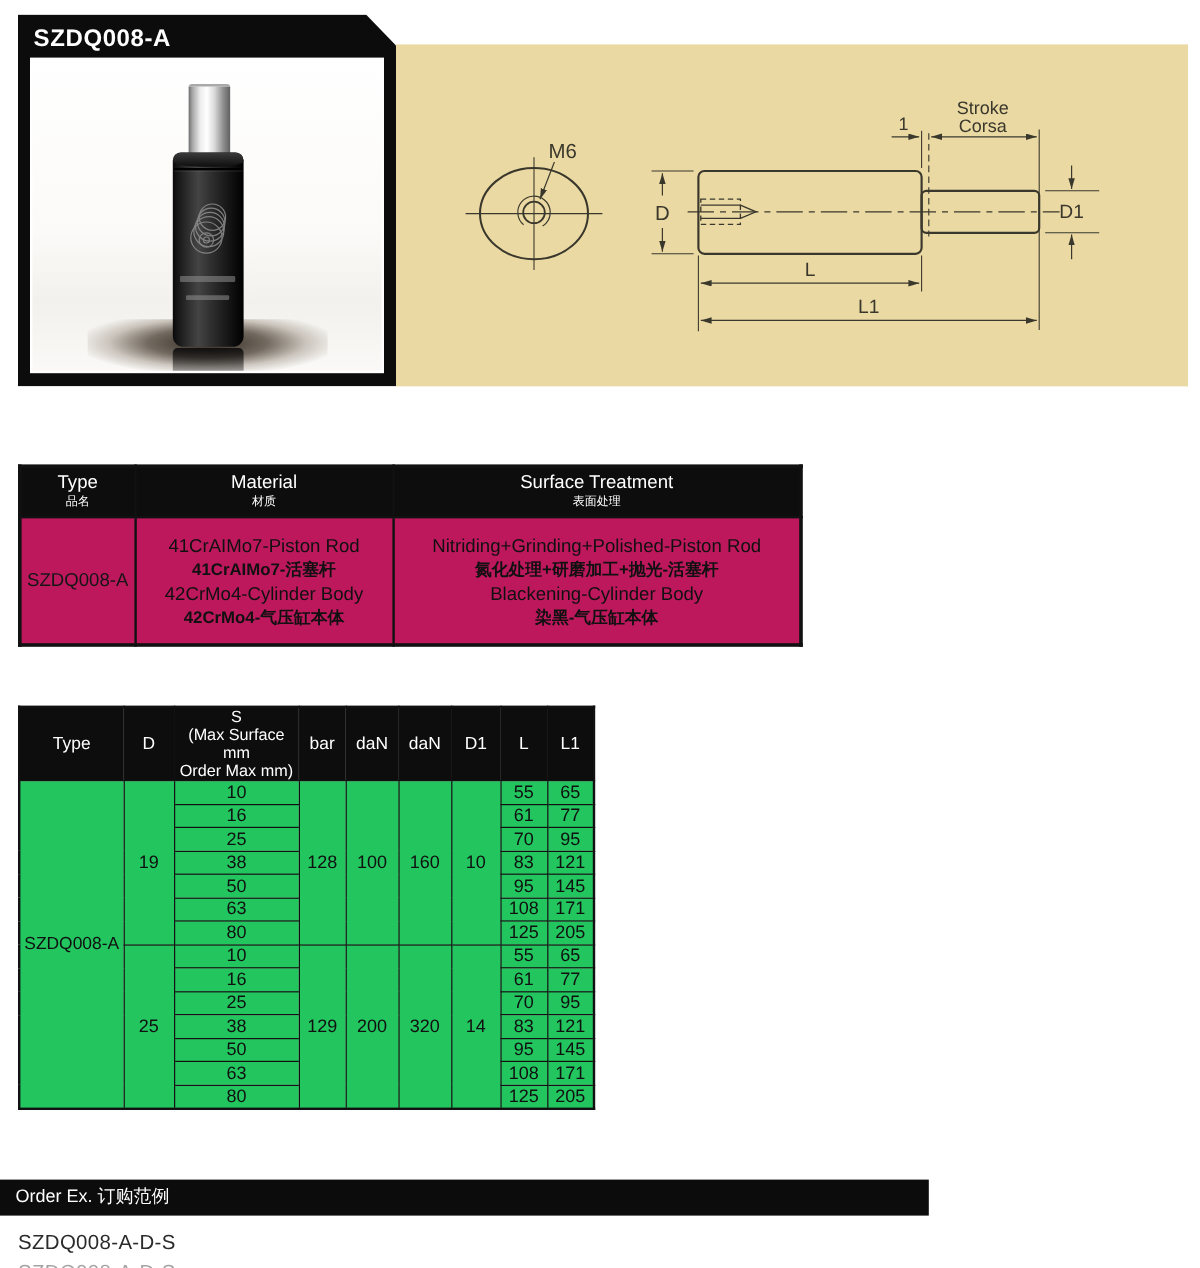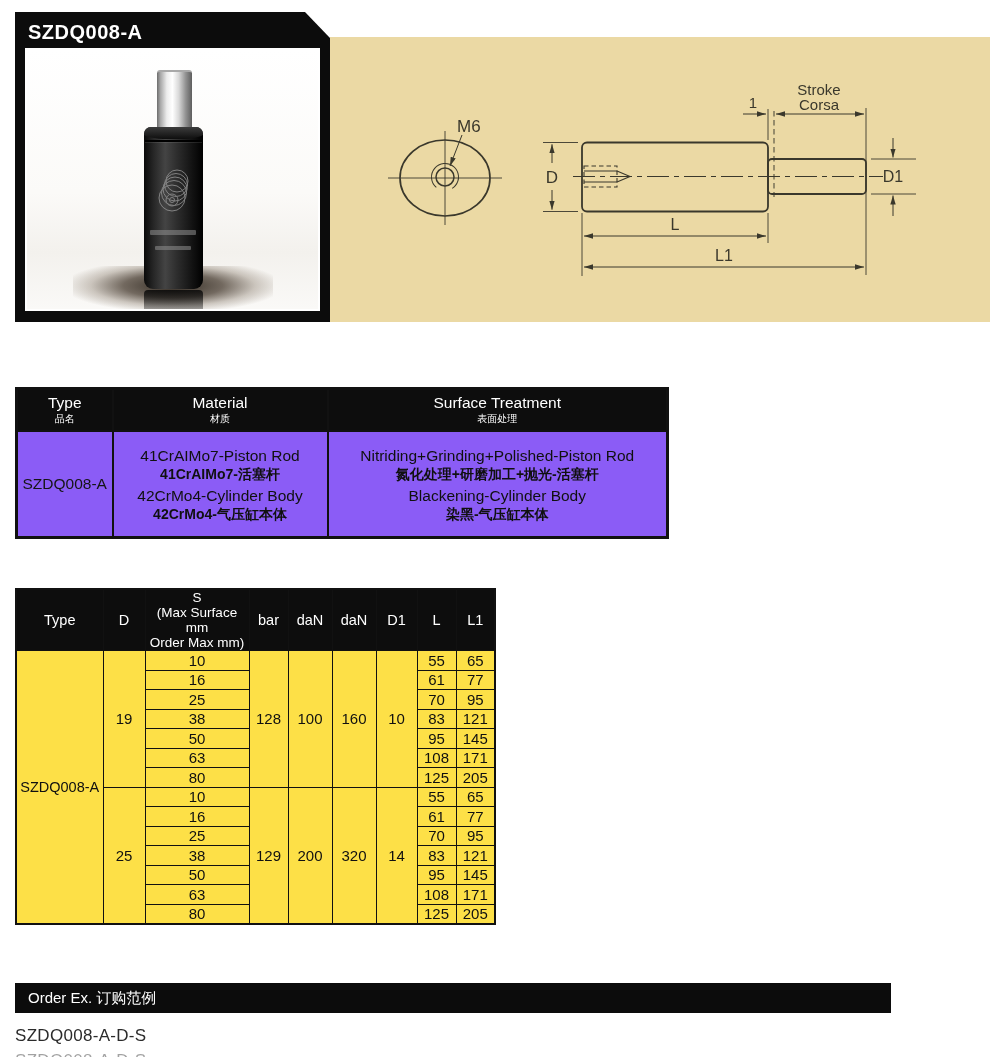--- a/index.html
+++ b/index.html
@@ -65,47 +65,47 @@
   .dwg-txt{font-family:"Liberation Sans","DejaVu Sans",sans-serif;fill:#3a382c;}
 
   
   .mat-wrap{left:15px;top:387px;}
   table.mat{border-collapse:collapse;table-layout:fixed;border:3px solid #111;}
   table.mat th{
     background:#0d0d0d;color:#fff;font-weight:normal;border:2px solid #111;
     height:38px;padding:1px 2px;text-align:center;vertical-align:middle;
   }
   table.mat td{
-    border:2px solid #111;background:#8b5cf6;text-align:center;vertical-align:middle;
+    border:2px solid #111;background:#be185d;text-align:center;vertical-align:middle;
     padding:4px 2px;
   }
   .mh-en{font-size:15.5px;line-height:17px;}
   .mh-zh{font-size:10px;line-height:15px;}
   .m-type{font-size:15.5px;}
   .mg{margin:3px 0;}
   .mg-en{font-size:15.5px;line-height:19px;color:#101010;}
   .mg-zh{font-size:14px;line-height:18px;color:#101010;font-weight:bold;}
 
   
   .spec-wrap{left:15px;top:588px;}
   table.spec{border-collapse:collapse;table-layout:fixed;border:2px solid #111;}
   table.spec th{
     background:#0d0d0d;color:#fff;font-weight:normal;font-size:14.5px;
     border:1.5px solid #111;height:47px;padding:0 1px;text-align:center;vertical-align:middle;
   }
   table.spec td{
-    border:1.5px solid #111;background:#fde047;text-align:center;vertical-align:middle;
+    border:1.5px solid #111;background:#22c55e;text-align:center;vertical-align:middle;
     font-size:15px;height:18.5px;padding:0 1px;color:#101010;
   }
   .sh{font-size:13.5px;line-height:15px;}
   .spec .t-type{font-size:14.5px;}
 
   
   .order-bar{
-    left:15px;top:983px;width:876px;height:30px;background:#0c0c0c;color:#fff;
+    left:0;top:983px;width:774px;height:30px;background:#0c0c0c;color:#fff;
     font-size:15px;line-height:30px;padding-left:13px;box-sizing:border-box;
   }
   .order-example{left:15px;top:1026px;font-size:17px;color:#2b2b2b;letter-spacing:.3px;}
   .cutoff{left:15px;top:1052px;height:5px;overflow:hidden;opacity:.45;font-size:17px;
     line-height:17px;color:#333;letter-spacing:.3px;}
 </style>
 </head>
 <body>
 
 <div class="abs product-panel">

